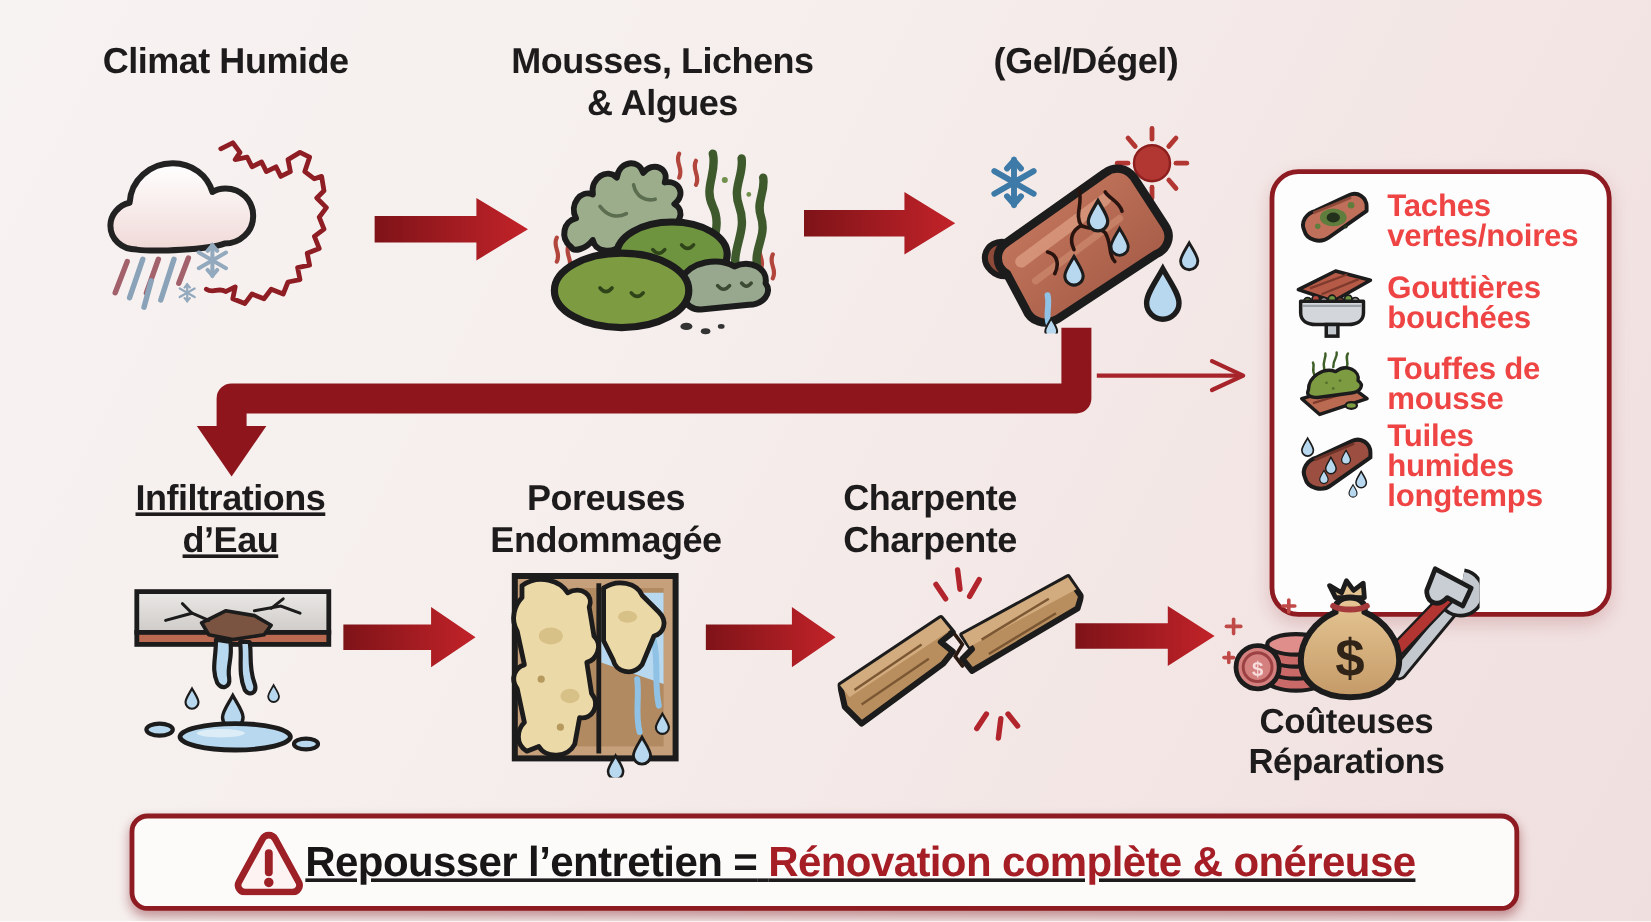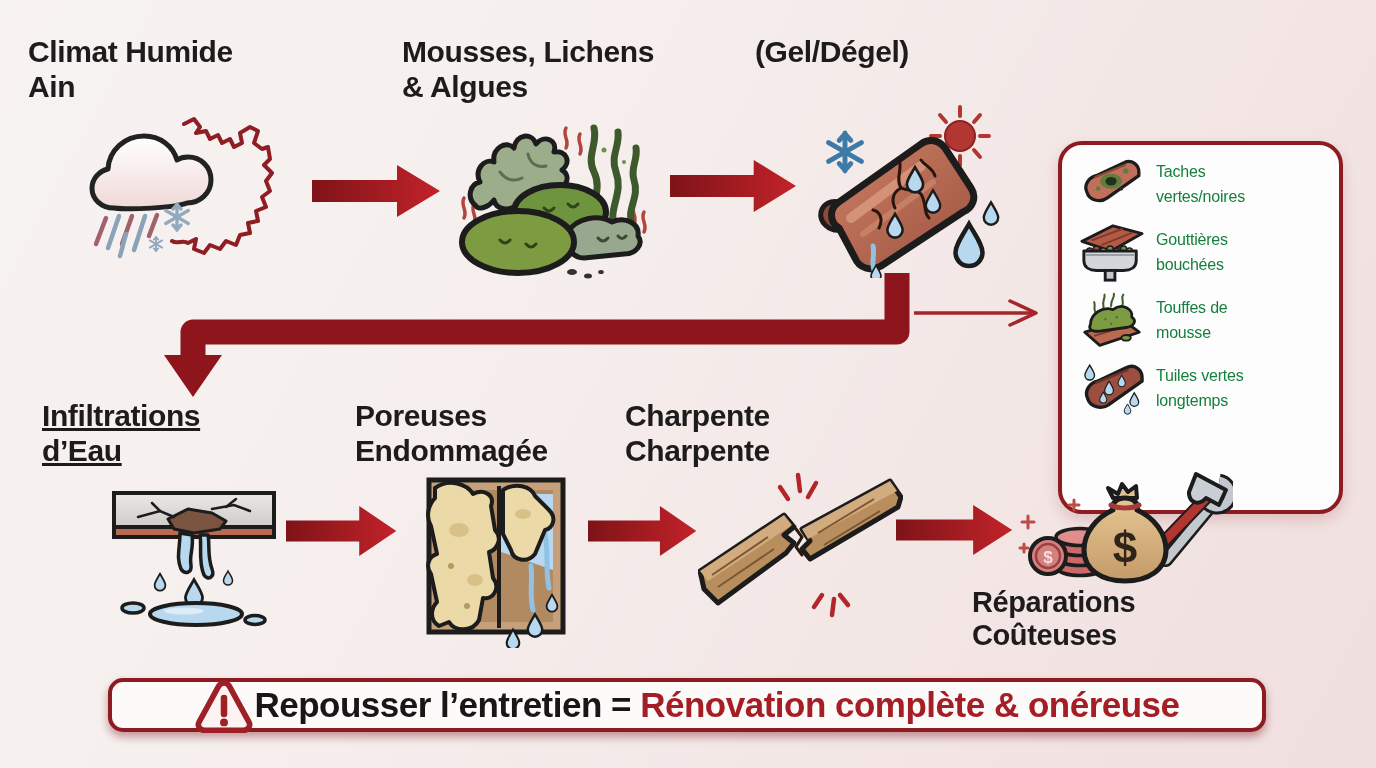--- a/index.html
+++ b/index.html
@@ -4,45 +4,45 @@
 <style>
   html,body{margin:0;padding:0;}
   .stage{
     position:relative; width:1376px; height:768px; overflow:hidden;
     background:linear-gradient(118deg,#f7f3f2 0%,#f5eeec 40%,#f2e4e3 78%,#f0dfdf 100%);
     font-family:"Liberation Sans","DejaVu Sans",sans-serif;
     color:#1d1b1b;
   }
   .abs{position:absolute;}
   .step-title{
-    font-weight:700; font-size:30px; line-height:35px;
+    text-align:center; font-weight:700; font-size:30px; line-height:35px;
     letter-spacing:-0.4px; color:#1d1b1b; white-space:nowrap;
   }
   .rep-title{font-size:29px; line-height:33px;}
   .arrow svg{display:block; width:100%; height:100%;}
   
   .alert-panel{
     left:1058px; top:141px; width:285px; height:373px; box-sizing:border-box;
     background:#fefdfd; border:4px solid #8e1b22; border-radius:24px;
     box-shadow:0 6px 14px rgba(140,30,35,.18);
   }
   .alert-title{
     margin-top:13px; text-align:center; font-weight:700; font-size:29px;
     letter-spacing:-0.3px; color:#a02127; white-space:nowrap;
   }
   .alert-list{margin-top:5px;}
   .alert-item{display:flex; align-items:center; height:68px; padding-left:16px;}
   .alert-ico{width:68px; height:62px; flex:0 0 68px; display:flex; align-items:center; justify-content:center;}
-  .alert-txt{margin-left:10px; font-size:16px; line-height:25px; font-weight:400; color:#15803d; letter-spacing:-0.2px;}
+  .alert-txt{margin-left:10px; font-size:26px; line-height:25px; font-weight:700; color:#ef4444; letter-spacing:-0.2px;}
   
   .banner{
-    left:108px; top:678px; width:1158px; height:54px; box-sizing:border-box;
+    left:108px; top:678px; width:1158px; height:81px; box-sizing:border-box;
     background:#fdfafa; border:4px solid #8e1b22; border-radius:15px;
     box-shadow:0 5px 9px rgba(120,16,24,.4);
-    display:flex; align-items:center; justify-content:center; gap:0;
+    display:flex; align-items:center; justify-content:center; gap:0;text-decoration:underline;
   }
   .banner-text{font-size:35px; font-weight:700; letter-spacing:-0.5px; white-space:nowrap;}
   .banner-text .dark{color:#181616;}
   .banner-text .red{color:#a61e25;}
   svg{display:block;}
 </style>
 </head>
 <body>
 
 <div class="stage">
@@ -74,21 +74,20 @@
         <line x1="-11.3" y1="-6.5" x2="11.3" y2="6.5"></line>
         <line x1="-11.3" y1="6.5" x2="11.3" y2="-6.5"></line>
         <path d="M-4 -8 L0 -12.5 L4 -8 M-4 8 L0 12.5 L4 8"></path>
       </g>
       <path id="drop" d="M0 -12 C4.5 -4 9 2 9 7 A9 9 0 1 1 -9 7 C-9 2 -4.5 -4 0 -12 Z"></path>
     </defs>
   </svg>
 
   <div class="abs step-title" style="left:28px;top:34px;width:320px;">
     <div>Climat Humide</div>
-    <div>Ain</div>
   </div>
   <div class="abs step-title" style="left:402px;top:34px;width:300px;">
     <div>Mousses, Lichens</div>
     <div>&amp; Algues</div>
   </div>
   <div class="abs step-title" style="left:755px;top:34px;width:300px;">
     <div>(Gel/Dégel)</div>
   </div>
 
   <div class="abs" style="left:84px;top:116px;">
@@ -284,43 +283,43 @@
               <use href="#drop" transform="translate(30,28) scale(0.5)"></use>
               <use href="#drop" transform="translate(43,21) scale(0.42)"></use>
               <use href="#drop" transform="translate(24,38) scale(0.4)"></use>
               <use href="#drop" transform="translate(10,12) scale(0.55)"></use>
               <use href="#drop" transform="translate(56,40) scale(0.5)"></use>
               <use href="#drop" transform="translate(49,50) scale(0.38)"></use>
             </g>
           </svg>
         </div>
         <div class="alert-txt">
-          <div>Tuiles vertes</div>
+          <div>Tuiles humides</div>
           <div>longtemps</div>
         </div>
       </div>
 
     </div>
   </div>
 
   <div class="abs step-title" style="left:42px;top:398px;width:300px;text-decoration:underline;">
     <div>Infiltrations</div>
     <div>d’Eau</div>
   </div>
   <div class="abs step-title" style="left:355px;top:398px;width:300px;">
     <div>Poreuses</div>
     <div>Endommagée</div>
   </div>
   <div class="abs step-title" style="left:625px;top:398px;width:300px;">
     <div>Charpente</div>
     <div>Charpente</div>
   </div>
   <div class="abs step-title rep-title" style="left:972px;top:586px;width:300px;">
+    <div>Coûteuses</div>
     <div>Réparations</div>
-    <div>Coûteuses</div>
   </div>
 
   <div class="abs" style="left:108px;top:477px;">
     <svg width="172" height="152" viewBox="0 0 172 152">
       <rect x="6" y="16" width="160" height="34" fill="url(#ceilg)" stroke="#1c1c1c" stroke-width="4"></rect>
       <rect x="6" y="50" width="160" height="10" fill="#b96a50" stroke="#1c1c1c" stroke-width="4"></rect>
       <path d="M60 42 L80 32 L104 36 L118 44 L112 52 L86 56 L66 52 Z" fill="#7a5440" stroke="#1c1c1c" stroke-width="3" stroke-linejoin="round"></path>
       <g fill="none" stroke="#1c1c1c" stroke-width="2.5" stroke-linecap="round">
         <path d="M30 40 L52 34 L66 40"></path>
           <path d="M104 32 L126 28 L142 34"></path>

